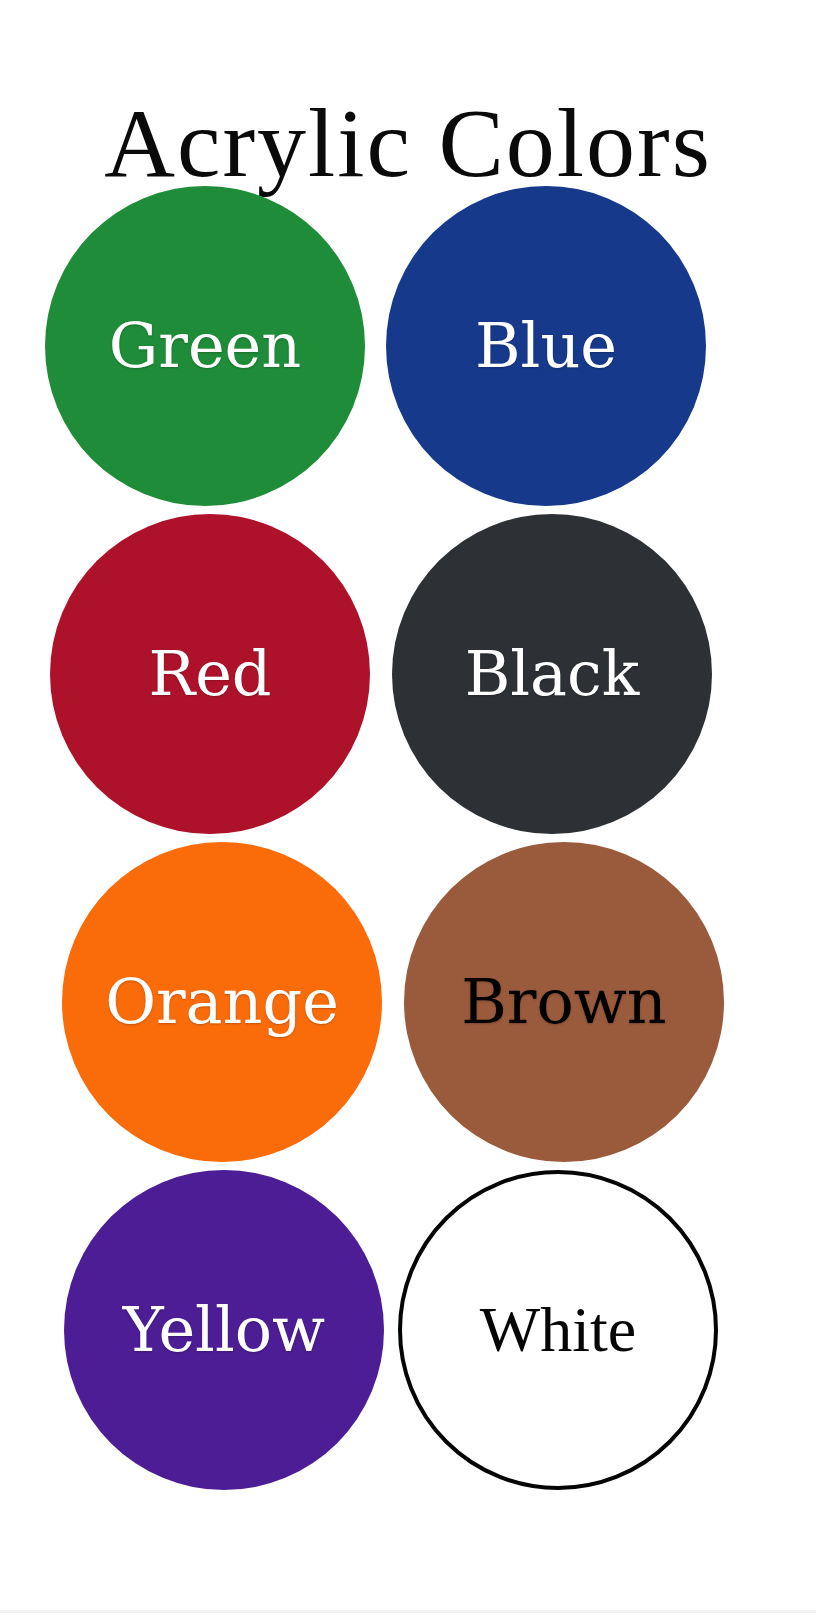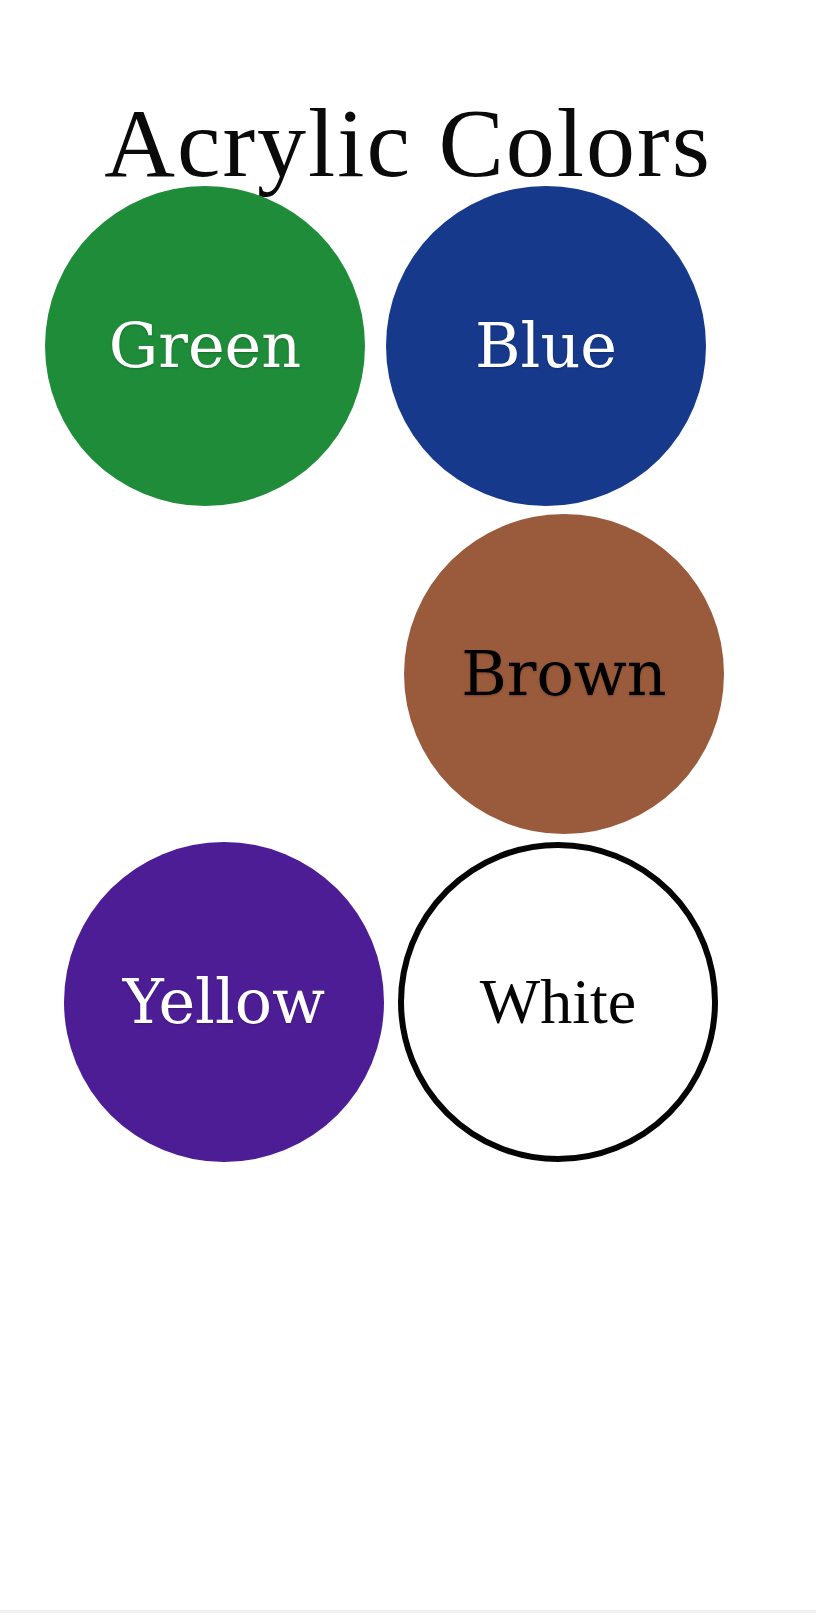--- a/index.html
+++ b/index.html
@@ -87,21 +87,21 @@
     color: #ffffff;
     letter-spacing: 0px;
     text-shadow: 0 1px 2px rgba(0,0,0,0.22);
     white-space: nowrap;
     user-select: none;
   }
 
   
   .swatch.outlined {
     background: #ffffff;
-    border: 6px solid #b91c1c;
+    border: 4px solid #b91c1c;
   }
   .swatch.outlined .swatch-label {
     color: #050505;
     text-shadow: none;
     font-family: "Liberation Serif", "DejaVu Serif", serif;
     font-size: 64px;
   }
 
   
   .bottom-rule {
@@ -124,22 +124,33 @@
 
     <div class="swatch-row row-1">
       <div class="swatch col-left" style="background-color: rgb(30, 140, 56);">
         <span class="swatch-label" style="color: rgb(255, 255, 255);">Green</span>
       </div>
       <div class="swatch col-right" style="background-color: rgb(22, 57, 140);">
         <span class="swatch-label" style="color: rgb(255, 255, 255);">Blue</span>
       </div>
     </div>
 
+    <div class="swatch-row row-2">
+      <div class="swatch col-left" style="background-color: rgb(174, 18, 43);">
+        <span class="swatch-label" style="color: rgb(255, 255, 255);">Red</span>
+      </div>
+      <div class="swatch col-right" style="background-color: rgb(45, 49, 53);">
+        <span class="swatch-label" style="color: rgb(255, 255, 255);">Black</span>
+      </div>
+    </div>
 
     <div class="swatch-row row-3">
+      <div class="swatch col-left" style="background-color: rgb(250, 107, 10);">
+        <span class="swatch-label" style="color: rgb(255, 255, 255);">Orange</span>
+      </div>
       <div class="swatch col-right" style="background-color: rgb(154, 90, 60);">
         <span class="swatch-label" style="color: #000000;">Brown</span>
       </div>
     </div>
 
     <div class="swatch-row row-4">
       <div class="swatch col-left" style="background-color: #4c1d95;">
         <span class="swatch-label" style="color: rgb(255, 255, 255);">Yellow</span>
       </div>
       <div class="swatch col-right outlined" style="background-color: rgb(255, 255, 255); border-color: rgb(5, 5, 5);">

